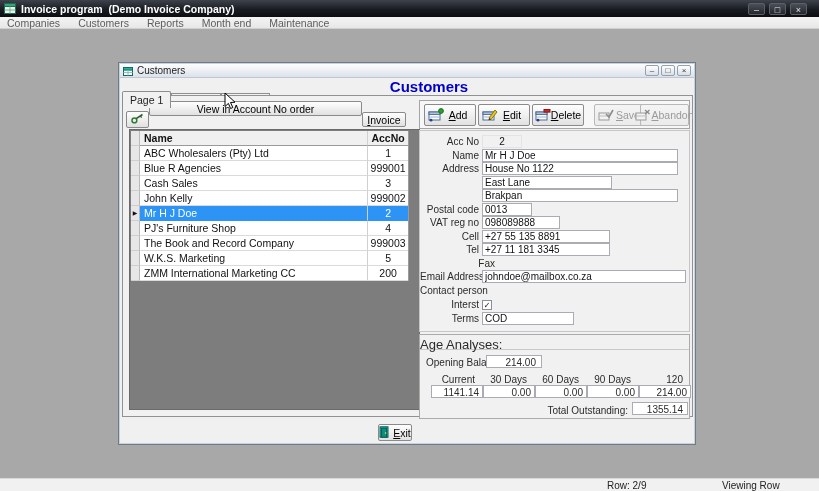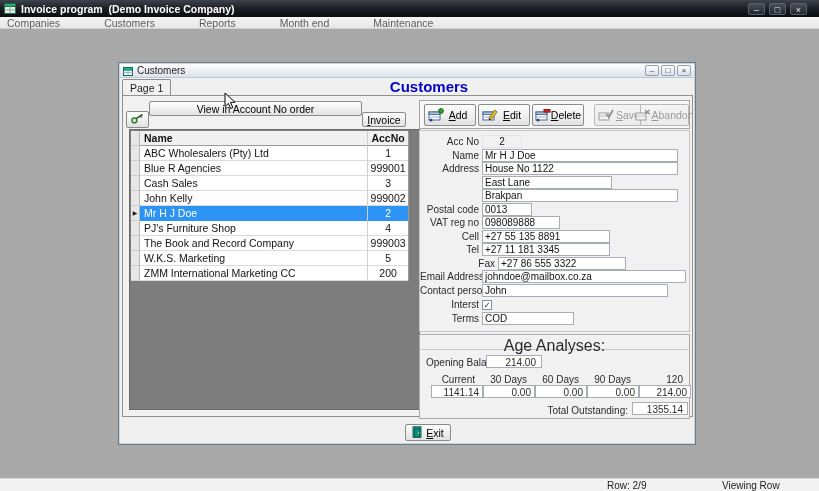--- a/index.html
+++ b/index.html
@@ -12,21 +12,21 @@
     display:flex; align-items:center; padding:0 4px; }
   .app-title { color:#fff; font-size:10.5px; font-weight:bold; margin-left:5px; white-space:pre; }
   .tb-btns { margin-left:auto; display:flex; gap:4px; margin-right:8px; }
   .tb-btn { width:17px; height:12px; color:#e8e8e8; font-size:9px; line-height:12px; text-align:center;
     background:linear-gradient(180deg,#4a4f58,#24272d); border:1px solid #5a5f68; border-radius:2px; cursor:default; }
 
   
   .menubar { position:absolute; left:0; top:17px; width:819px; height:12px;
     background:linear-gradient(180deg,#f4f4f4,#e7e7e7); border-bottom:1px solid #cfcfcf;
     display:flex; align-items:center; font-size:10.5px; color:#5d5d5d; }
-  .menu-item { padding:0 22px; line-height:12px; cursor:default; }
+  .menu-item { padding:0 9px; line-height:12px; cursor:default; }
   .menu-item:first-child { padding-left:7px; }
 
   
   .desktop { position:absolute; left:0; top:29px; width:819px; height:449px; background:#a8a8a8; }
 
   
   .statusbar { position:absolute; left:0; top:478px; width:819px; height:13px;
     background:#f1f1f1; border-top:1px solid #d8d8d8; font-size:10px; color:#222; }
   .sb-row { position:absolute; left:607px; top:1px; }
   .sb-state { position:absolute; left:722px; top:1px; }
@@ -36,21 +36,21 @@
     background:#f0f0f0; border:1px solid #6f7b86; box-shadow:0 0 0 1px #c9d2db inset; }
   .cwin-titlebar { position:absolute; left:1px; top:1px; right:1px; height:14px;
     background:linear-gradient(180deg,#fdfdfe,#dbe2ea); border-bottom:1px solid #bfc8d2;
     display:flex; align-items:center; padding:0 3px; }
   .cwin-title { font-size:10px; color:#1c1c1c; margin-left:4px; }
   .cwin-btns { margin-left:auto; display:flex; gap:2px; }
   .cwin-btn { width:14px; height:11px; font-size:8px; line-height:10px; text-align:center; color:#333;
     background:linear-gradient(180deg,#ffffff,#d9e0e8); border:1px solid #93a0ad; border-radius:2px; }
 
   
-  .tabstrip { position:absolute; left:3px; top:16px; height:29px; display:flex; align-items:flex-end;flex-direction:column; }
+  .tabstrip { position:absolute; left:3px; top:16px; height:29px; display:flex; align-items:flex-end; }
   .tab { font-size:10.5px; color:#222; border:1px solid #8e8e8e; border-bottom:none;
     background:linear-gradient(180deg,#f2f2f2,#e2e2e2); padding:1px 7px 1px 7px; height:15px; }
   .tab.active { background:#f1f1f1; height:17px; z-index:3; font-weight:normal; padding-top:2px;
     border-radius:2px 2px 0 0; }
   .cwin-heading { position:absolute; left:230px; top:15px; width:160px; text-align:center;
     color:#0000c8; font-size:15px; font-weight:bold; }
 
   
   .tabpage { position:absolute; left:3px; top:32px; width:571px; height:322px;
     border:1px solid #919191; background:#f1f1f1; z-index:2; }
@@ -95,33 +95,33 @@
   .flabel { width:62px; text-align:right; font-size:10px; color:#2b2b2b; padding-right:3px; white-space:nowrap; }
   .fin { height:13px; border:1px solid #a9adb3; background:#fff; font-family:inherit; font-size:10px;
     padding:0 2px; color:#111; }
   .fin.flat { border-color:#e3e3e3; background:transparent; text-align:center; }
   .checkbox { width:10px; height:10px; border:1px solid #8a9097; background:#fff; font-size:8.5px;
     line-height:9px; text-align:center; color:#333; }
 
   
   .agebox { position:absolute; left:296px; top:238px; width:271px; height:85px;
     border:1px solid #ababab; background:#f1f1f1; font-size:10px; color:#2b2b2b; }
-  .age-title { text-align:center; font-size:16px; padding-top:2px; height:15px;
+  .age-title { text-align:left; font-size:13px; padding-top:2px; height:15px;
     border-bottom:1px solid #c9c9c9; }
   .ob-label { position:absolute; left:6px; top:22px; }
   .ob-box { position:absolute; left:66px; top:20px; width:56px; height:13px; border:1px solid #a9adb3;
     background:#fff; text-align:right; padding:1px 5px 0 0; }
   .age-head { position:absolute; top:39px; width:52px; text-align:right; padding-right:8px; }
   .age-val { position:absolute; top:50px; width:52px; height:13px; border:1px solid #a9adb3; background:#fff;
     text-align:right; padding:1px 3px 0 0; }
   .total-label { position:absolute; left:110px; top:70px; width:98px; text-align:right; }
   .total-box { position:absolute; left:212px; top:67px; width:56px; height:13px; border:1px solid #a9adb3;
     background:#fff; text-align:right; padding:1px 4px 0 0; }
 
-  .exit-btn { position:absolute; left:259px; top:361px; width:46px; height:17px; gap:3px;margin-left:27px; }
+  .exit-btn { position:absolute; left:259px; top:361px; width:34px; height:17px; gap:3px; }
 
   .cursor { position:absolute; left:224px; top:63px; z-index:9; }
 </style>
 </head>
 <body>
 
 <div class="screen">
 
   <div class="titlebar">
     <span>
@@ -343,29 +343,27 @@
           <div class="frow" style="top:99px;">
             <span class="flabel">Cell</span>
             <input class="fin" style="width: 128px;" value="+27 55 135 8891">
           </div>
           <div class="frow" style="top:112px;">
             <span class="flabel">Tel</span>
             <input class="fin" style="width: 128px;" value="+27 11 181 3345">
           </div>
           <div class="frow" style="top:126px;padding-left:16px;">
             <span class="flabel">Fax</span>
-            <input class="fin" style="width: 128px;" value="+27 86 555 3322">
           </div>
           <div class="frow" style="top:139px;">
             <span class="flabel">Email Address</span>
             <input class="fin" style="width: 204px;" value="johndoe@mailbox.co.za">
           </div>
           <div class="frow" style="top:153px;">
             <span class="flabel">Contact person</span>
-            <input class="fin" style="width: 186px;" value="John">
           </div>
           <div class="frow" style="top:167px;">
             <span class="flabel">Interst</span>
             <span class="checkbox">✓</span>
           </div>
           <div class="frow" style="top:181px;">
             <span class="flabel">Terms</span>
             <input class="fin" style="width: 92px;" value="COD">
           </div>
         </div>

